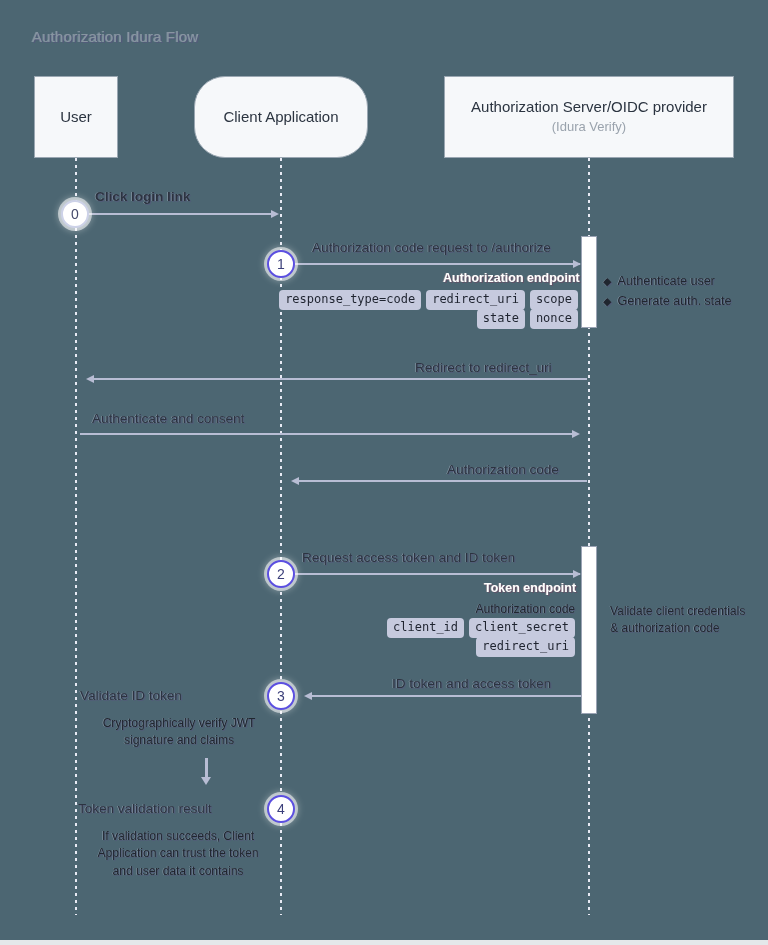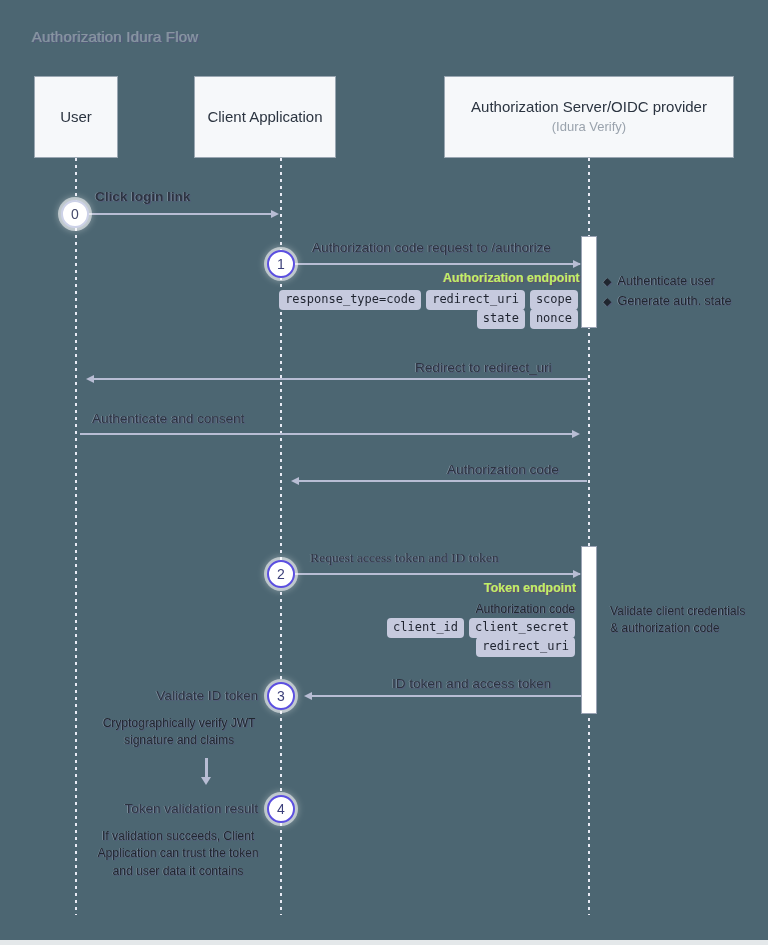--- a/index.html
+++ b/index.html
@@ -91,21 +91,21 @@
   .arrowhead.left  { border-right: 8px solid #b8bdd4; }
 
   
   .msg-label {
     position: absolute;
     font-size: 13.5px;
     color: #2c3340;
     white-space: nowrap;
     text-shadow: 1.1px 0.5px 0 rgba(90,80,130,0.40), -0.7px -0.35px 0 rgba(215,220,238,0.40);
   }
-  .msg-label.right-align { text-align: right; }
+  .msg-label.right-align { }
 
   
   .step-circle {
     position: absolute;
     width: 28px; height: 28px;
     border-radius: 50%;
     background: #ffffff;
     border: 2.5px solid #5b4fe0;
     display: flex;
     align-items: center;
@@ -117,21 +117,21 @@
   }
   .step-circle.plain {
     border-color: #cdd2e8;
     color: #454a6b;
   }
 
   
   .endpoint-label {
     position: absolute;
     font-size: 12.5px;
-    color: #bef264;
+    color: #ffffff;
     white-space: nowrap;
     font-weight: 600;
     text-shadow: 1.2px 0.6px 0 rgba(120,60,90,0.45), -0.8px -0.4px 0 rgba(255,200,200,0.35);
   }
 
   
   .chip-row {
     position: absolute;
     display: flex;
     gap: 5px;
@@ -202,21 +202,21 @@
   <div class="diagram-title">Authorization Idura Flow</div>
 
   <div class="lifeline" style="left:75px; top:158px; height:757px;"></div>
   <div class="lifeline" style="left:280px; top:158px; height:757px;"></div>
   <div class="lifeline" style="left:588px; top:158px; height:757px;"></div>
 
   <div class="participant" style="left:34px; top:76px; width:84px; height:82px;">
     <div class="p-name">User</div>
   </div>
 
-  <div class="participant" style="left:194px; top:76px; width:142px; height:82px;">
+  <div class="participant" style="left:194px; top:76px; width:174px; height:82px;border-radius:31px;">
     <div class="p-name">Client Application</div>
   </div>
 
   <div class="participant" style="left:444px; top:76px; width:290px; height:82px;text-align:center;">
     <div class="p-name">Authorization Server/OIDC provider</div>
     <div class="p-sub">(Idura Verify)</div>
   </div>
 
   <div class="activation" style="left:581px; top:236px; height:92px;"></div>
   <div class="activation" style="left:581px; top:546px; height:168px;"></div>
@@ -263,21 +263,21 @@
   <div class="arrowhead left" style="left:86px; top:375px;"></div>
 
   <div class="msg-label" style="left:92px; top:411px;">Authenticate and consent</div>
   <div class="msg-line" style="left:80px; top:433px; width:498px;"></div>
   <div class="arrowhead right" style="left:572px; top:430px;"></div>
 
   <div class="msg-label" style="left:447px; top:462px;">Authorization code</div>
   <div class="msg-line" style="left:297px; top:480px; width:290px;"></div>
   <div class="arrowhead left" style="left:291px; top:477px;"></div>
 
-  <div class="msg-label" style="left:310px; top:550px;font-family:Liberation Serif, serif;">Request access token and ID token</div>
+  <div class="msg-label" style="left:302px; top:550px;">Request access token and ID token</div>
   <div class="msg-line" style="left:292px; top:573px; width:288px;"></div>
   <div class="arrowhead right" style="left:573px; top:570px;"></div>
   <div class="step-circle" style="left:267px; top:560px;">
     <span>2</span>
   </div>
 
   <div class="endpoint-label" style="left:484px; top:581px;">Token endpoint</div>
 
   <div class="note-text right-align" style="left:300px; top:601px; width:275px;">Authorization code</div>
 

